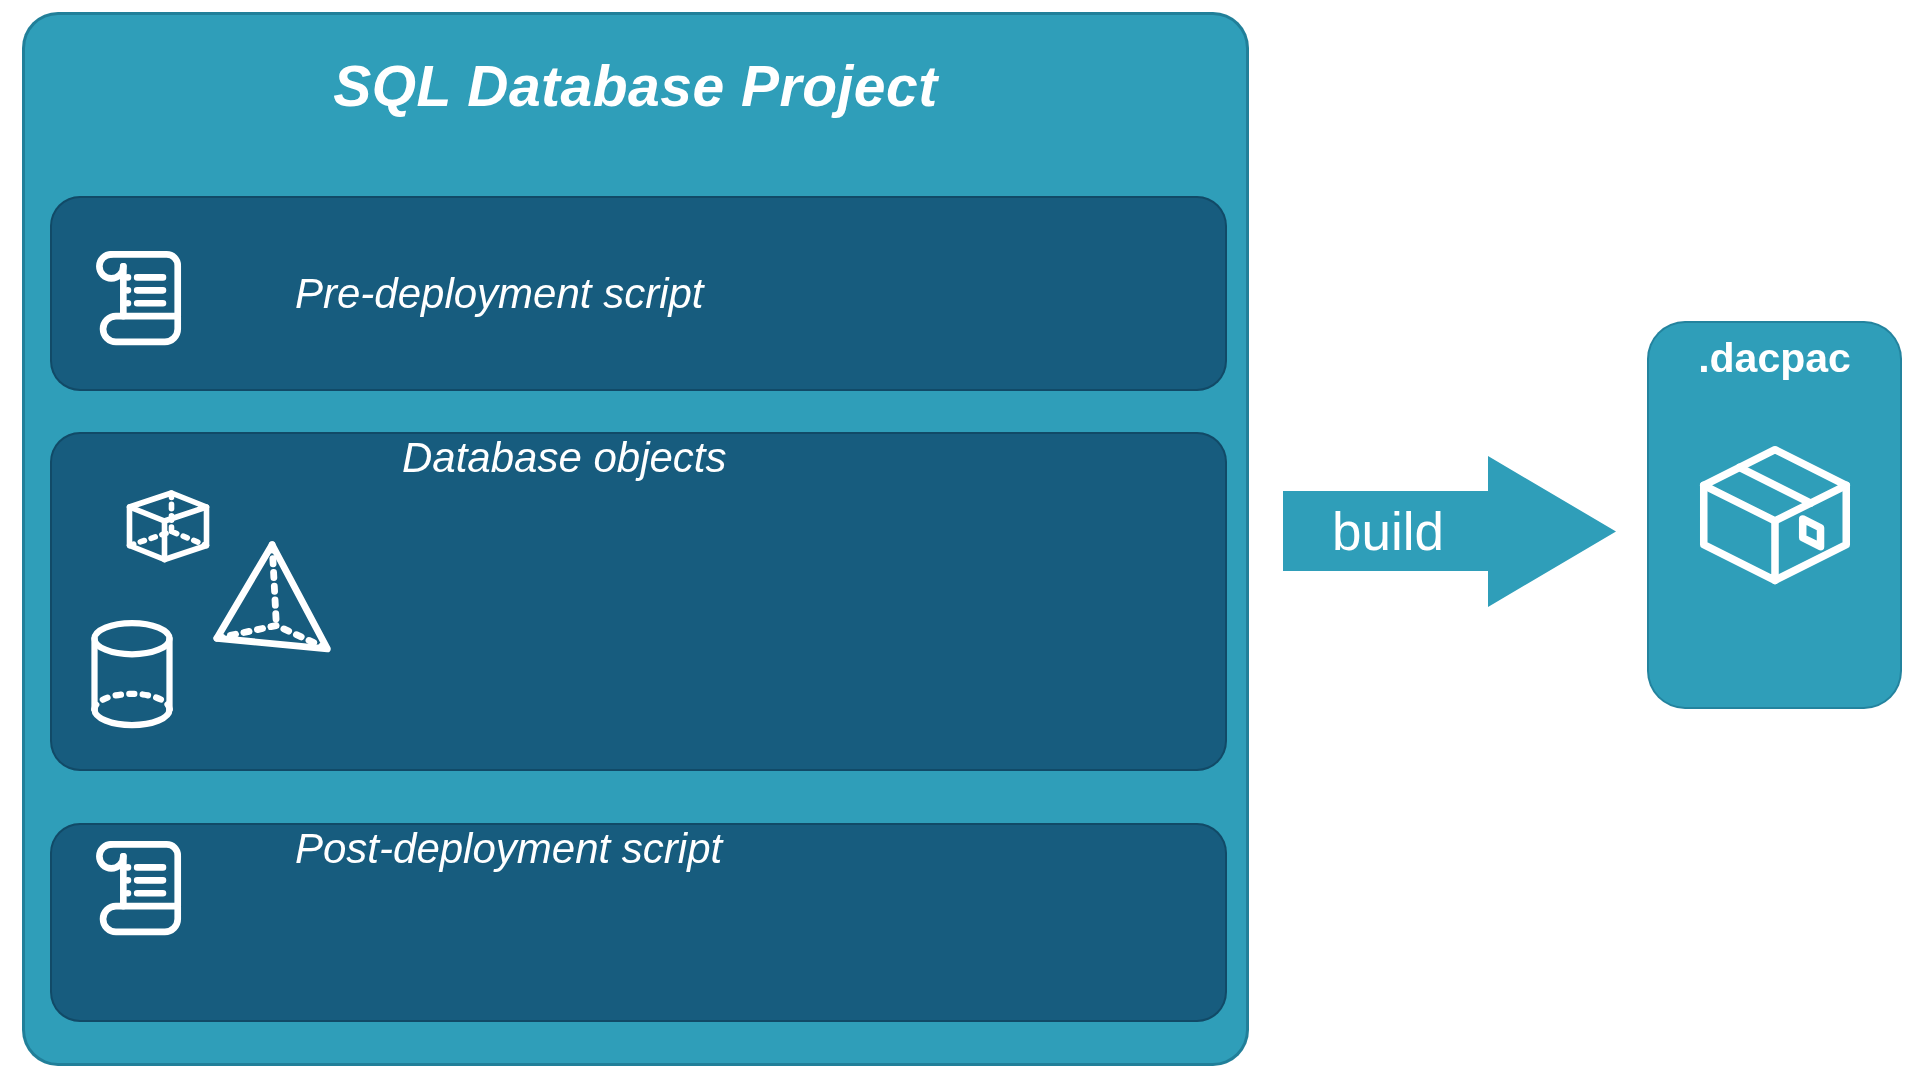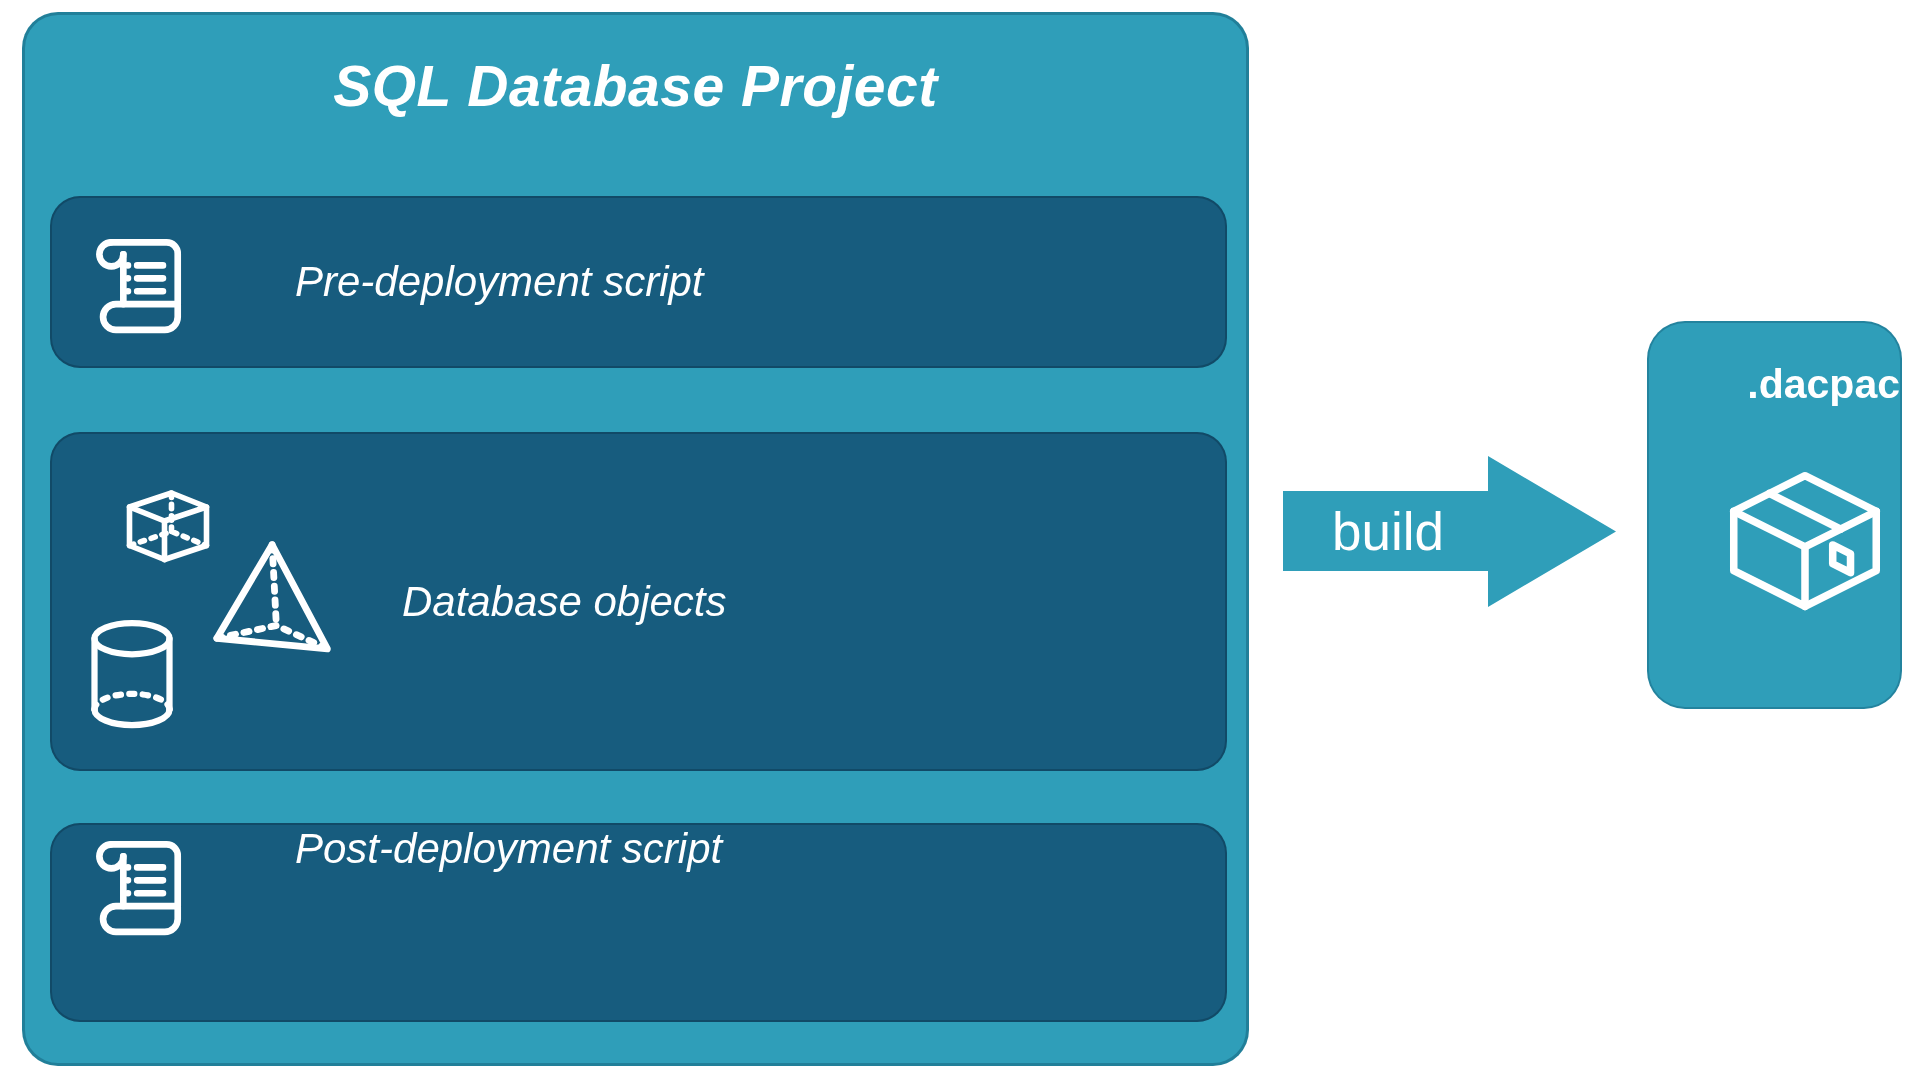--- a/index.html
+++ b/index.html
@@ -35,21 +35,21 @@
 
   
   .panel {
     position: absolute;
     left: 25px;
     width: 1177px;
     background: var(--panel, #175C7E);
     border: 2px solid rgba(0, 20, 35, 0.25);
     border-radius: 30px;
   }
-  .panel-pre  { top: 181px; height: 172px; display: flex; align-items: center; padding-left: 28px; }
+  .panel-pre  { top: 181px; height: 195px; display: flex; align-items: center; padding-left: 28px; }
   .panel-obj  { top: 417px; height: 339px; }
   .panel-post { top: 808px; height: 199px; display: flex; align-items: flex-start; padding-left: 28px; }
 
   .panel-label {
     font-size: 42px;
     font-weight: 400;
     color: var(--text, #ffffff);
     margin-left: 97px;
     white-space: nowrap;
   }
@@ -60,21 +60,21 @@
   .obj-icon { position: absolute; }
   .icon-cube     { left: 60px;  top: 38px;  width: 112px; height: 112px; }
   .icon-pyramid  { left: 150px; top: 98px;  width: 136px; height: 136px; }
   .icon-cylinder { left: 30px;  top: 183px; width: 100px; height: 112px; }
 
   .obj-text {
     position: absolute;
     left: 350px; top: 0;
     height: 100%;
     display: flex;
-    flex-direction: column;
+    flex-direction: row;
     justify-content: center;
     gap: 14px;
   }
   .obj-line { font-size: 42px; font-weight: 400; color: var(--text, #ffffff); white-space: nowrap; }
 
   
   .build-arrow {
     position: absolute;
     left: 1283px; top: 454px;
     width: 335px; height: 155px;
@@ -95,22 +95,22 @@
   
   .dacpac-box {
     position: absolute;
     left: 1647px; top: 321px;
     width: 255px; height: 388px;
     background: var(--container, #2F9EB9);
     border: 2px solid rgba(10, 70, 95, 0.3);
     border-radius: 38px;
     display: flex;
     flex-direction: column;
-    align-items: flex-end;
-    padding-top: 38px;
+    align-items: center;
+    padding-top: 12px;
   }
   .dacpac-label {
     font-size: 41px;
     font-weight: 700;
     color: var(--text, #ffffff);
   }
   .icon-package { width: 190px; height: 190px; margin-top: 36px; }
 
   svg .stroke {
     fill: none;

